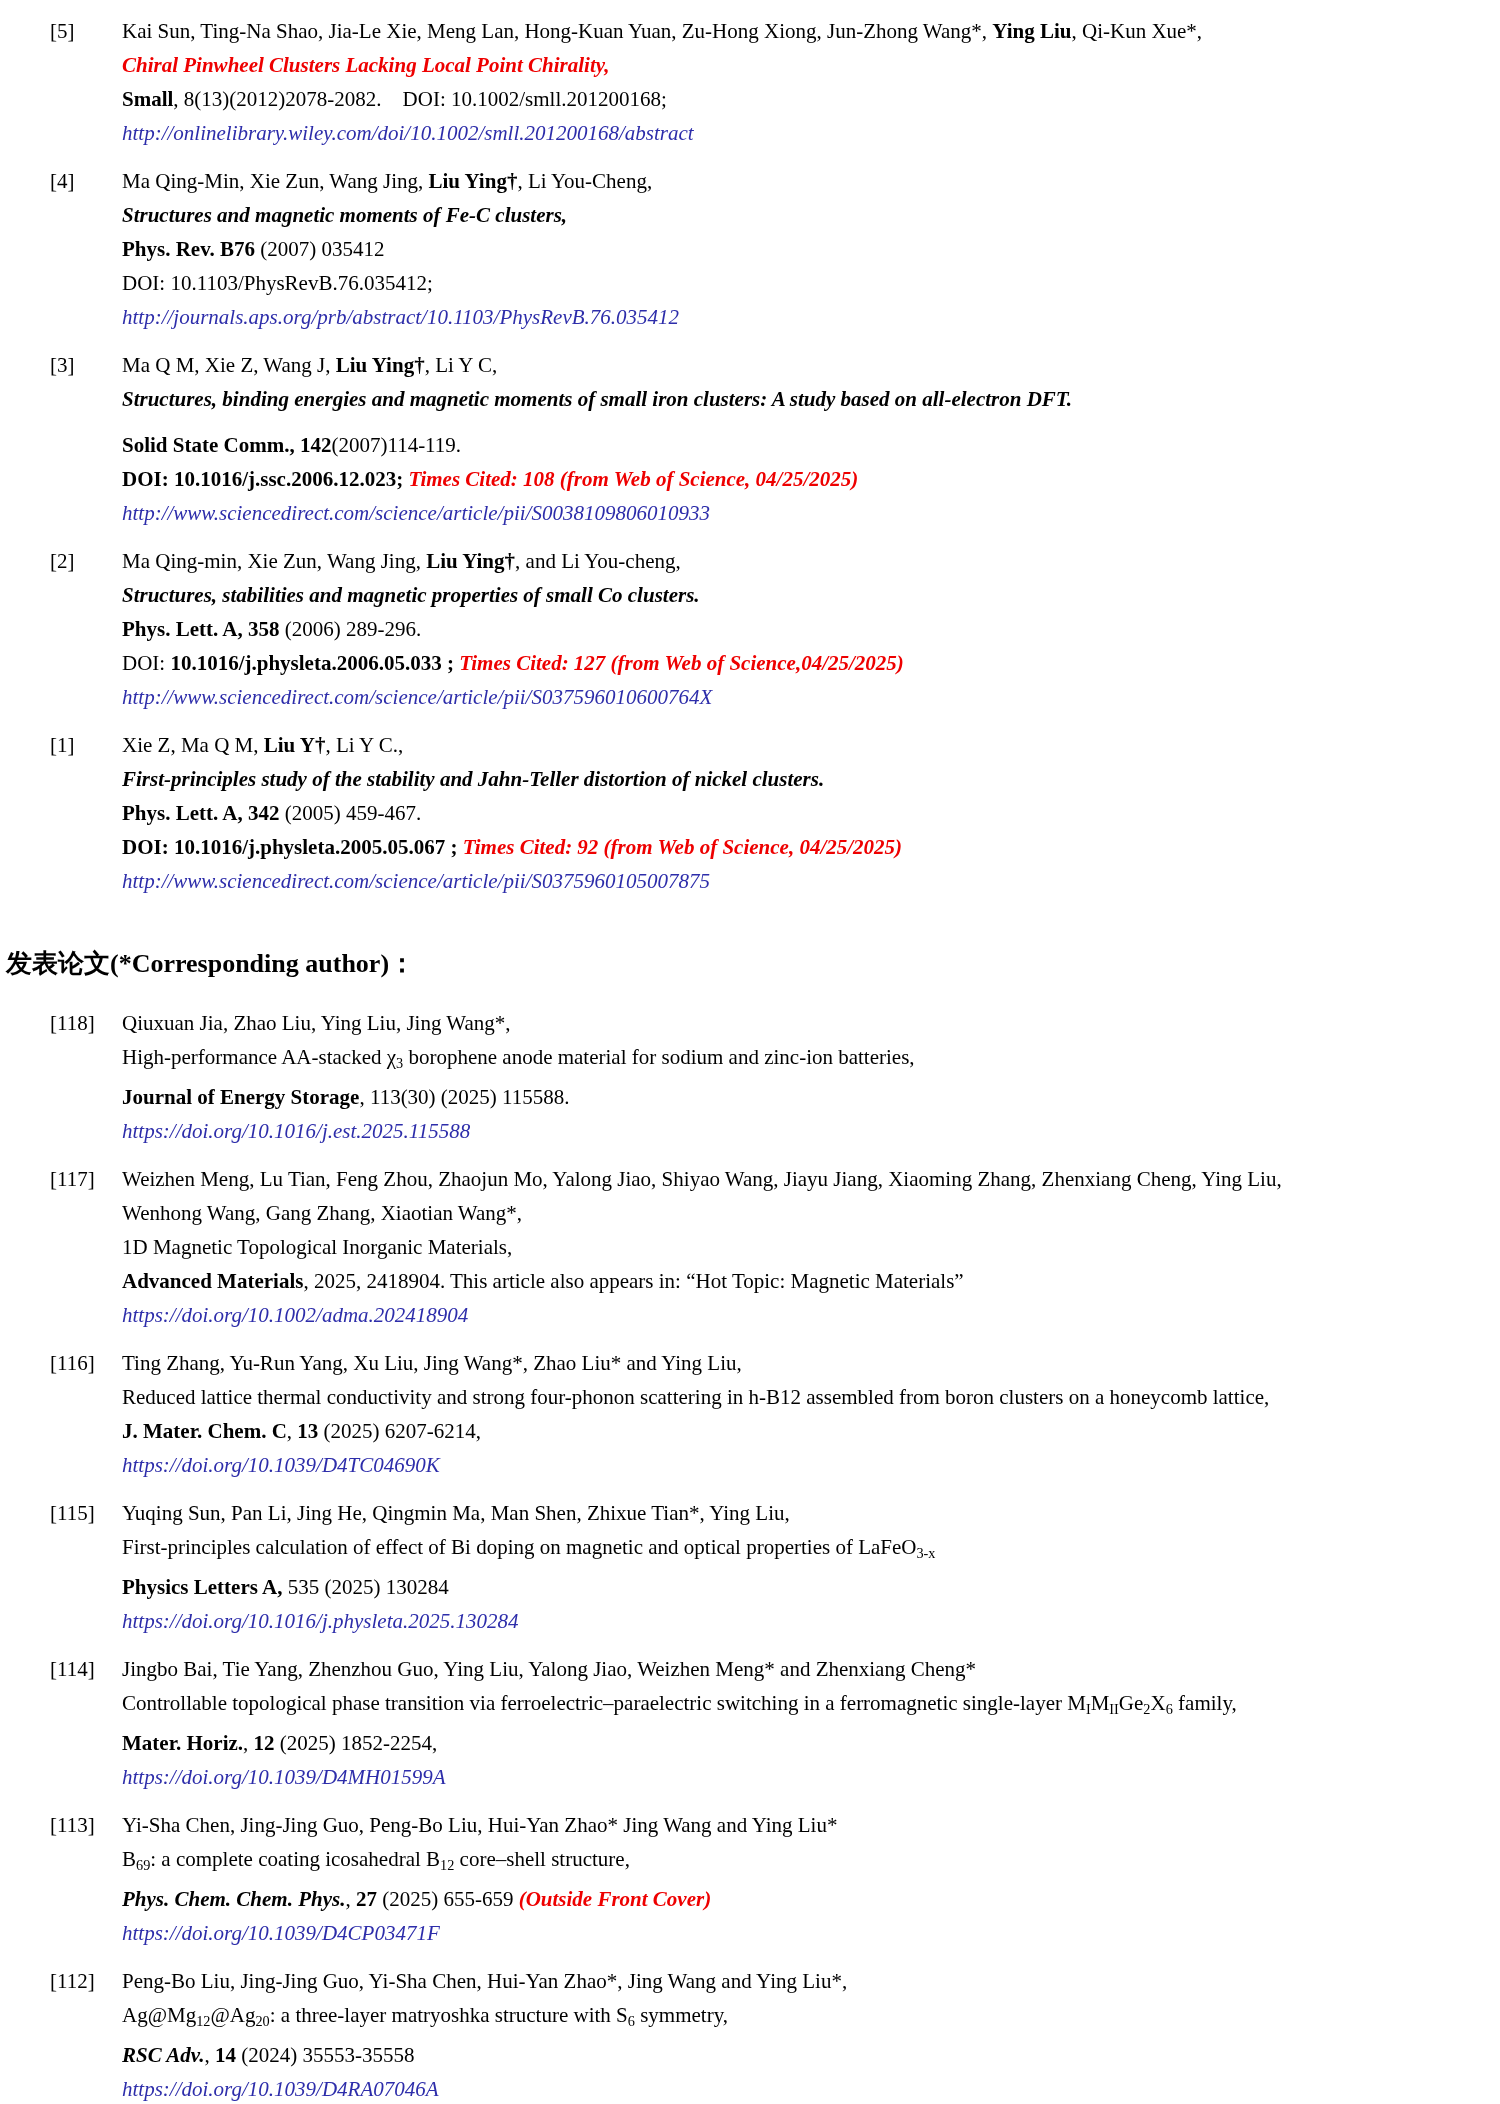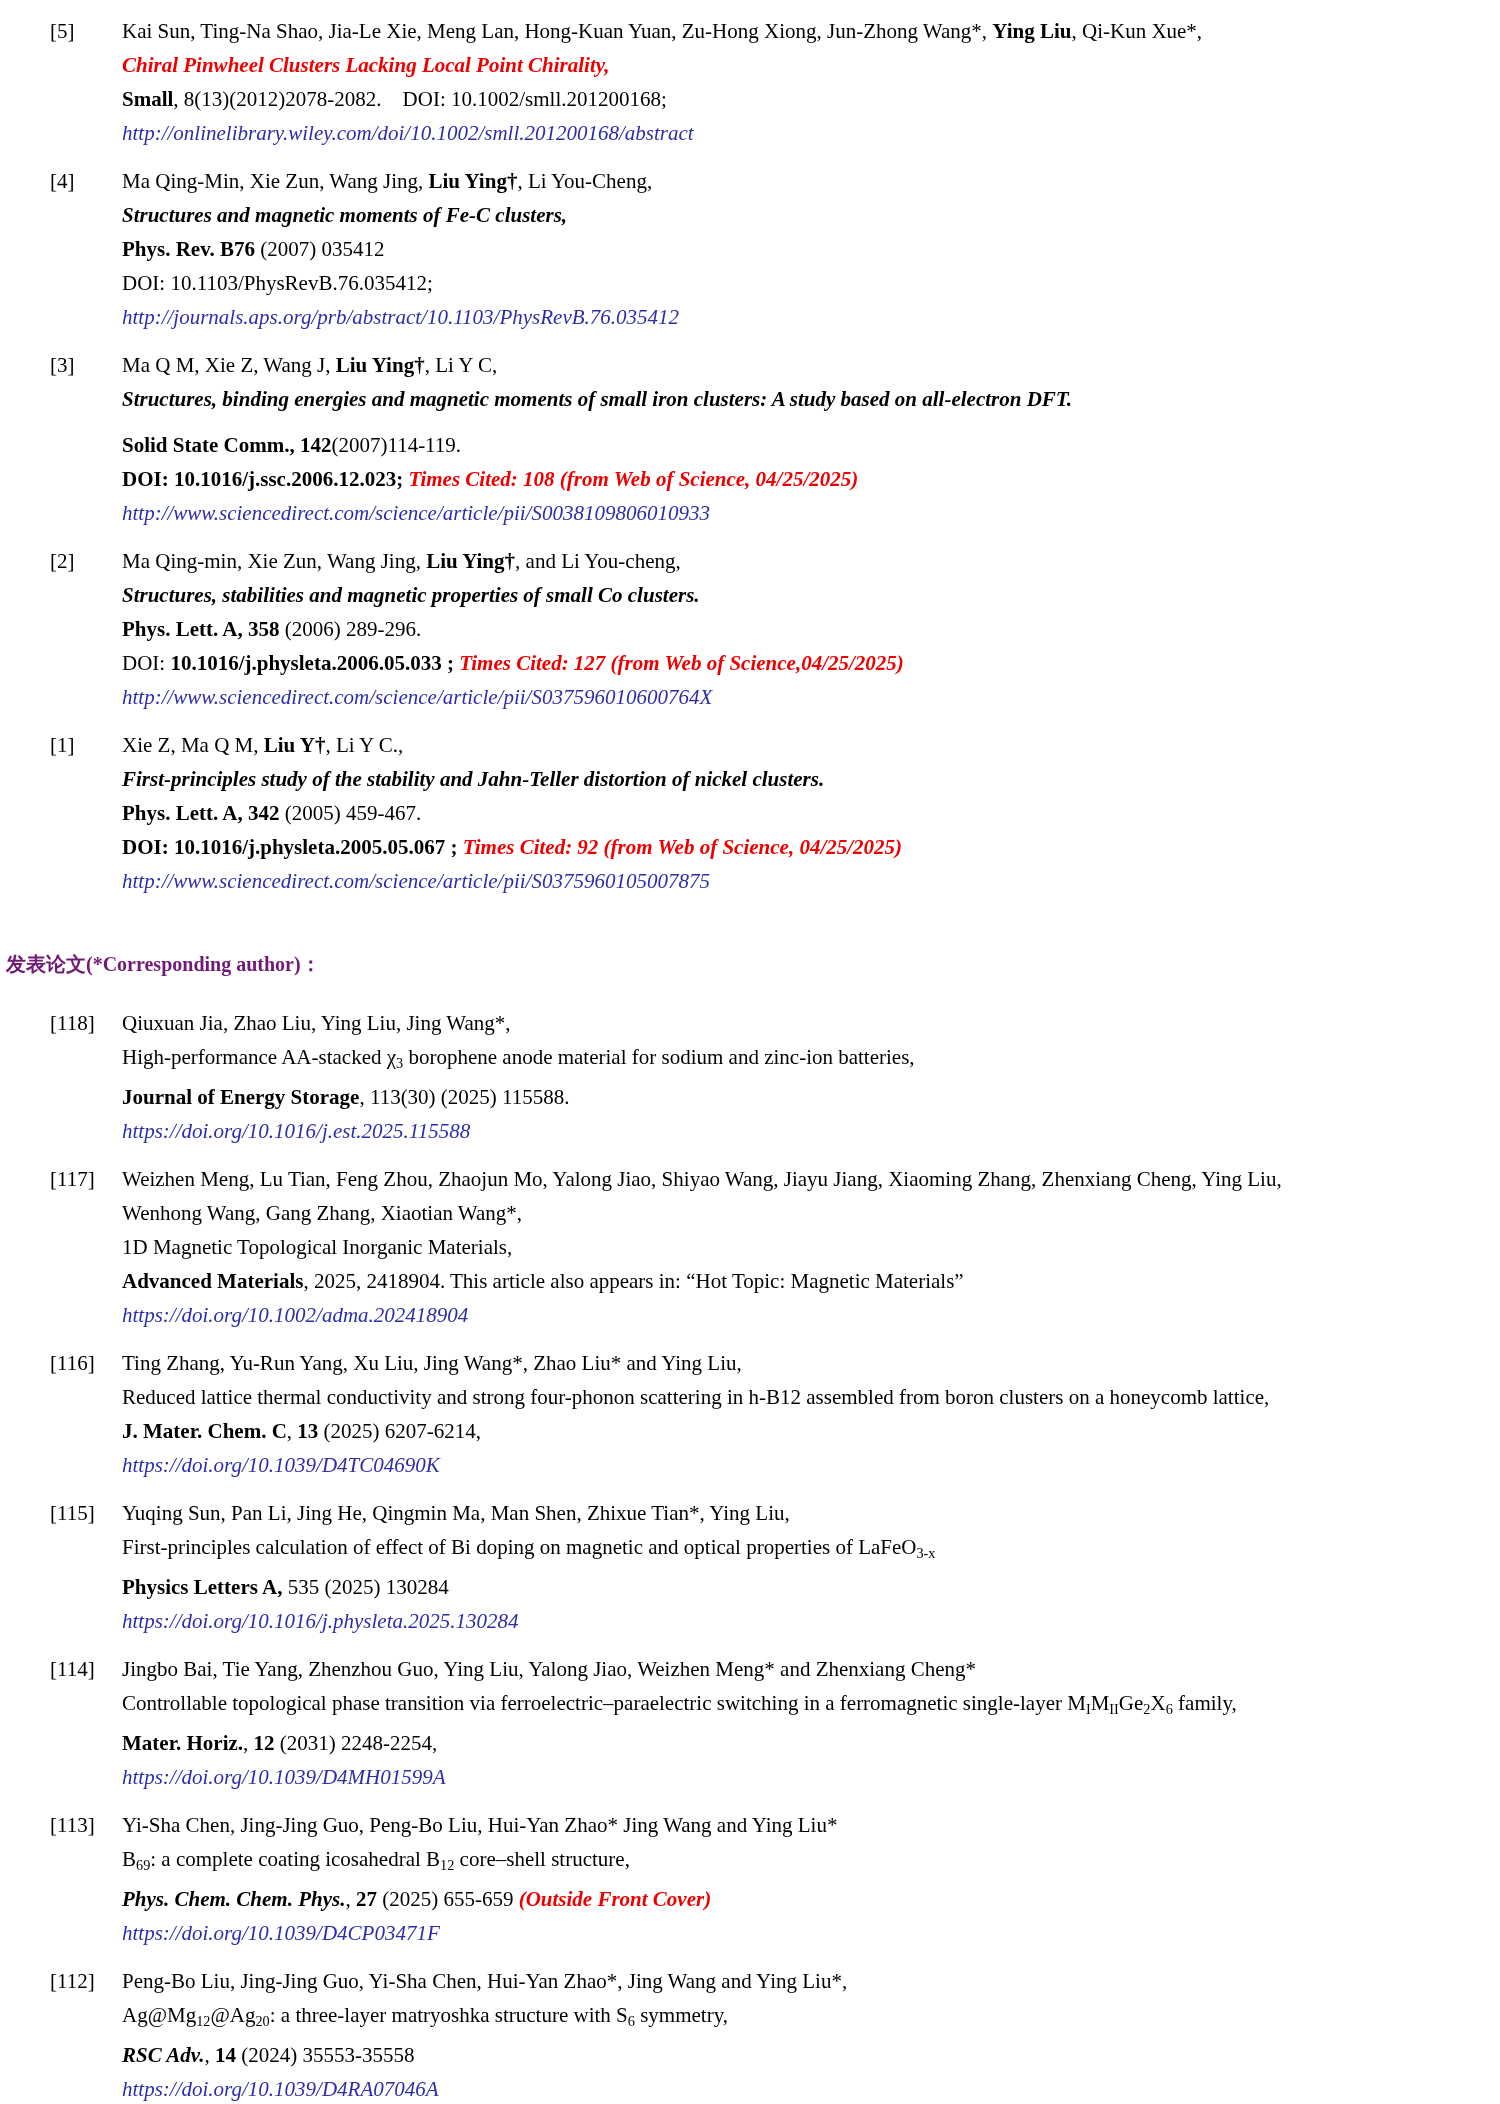--- a/index.html
+++ b/index.html
@@ -18,21 +18,21 @@
 
   .s-n  { }
   .s-b  { font-weight: bold; }
   .s-i  { }
   .s-bi { font-weight: bold; font-style: italic; }
   .s-rbi{ color: #ee0000; font-weight: bold; font-style: italic; text-align: center; }
   a.s-u { color: #2d2daa; font-style: italic; text-decoration: none; cursor: pointer; }
   .sub  { font-size: 0.68em; vertical-align: -0.28em; }
 
   .heading {
-    font-size: 20px; font-weight: bold; color: #701a75;
+    font-size: 26px; font-weight: bold; color: #000000;
     margin: 46px 0 22px -44px; line-height: 40px;
     font-family: "Liberation Serif", "DejaVu Serif", serif;
   }
 </style>
 </head>
 <body>
 
 <div class="page">
 
   <section class="refs" id="section-cited">
@@ -125,21 +125,21 @@
           <div class="line"><span class="s-i">First-principles calculation of effect of Bi doping on magnetic and optical properties of LaFeO</span><span class="s-i sub">3-x</span></div>
           <div class="line"><span class="s-b">Physics Letters A,</span><span class="s-n"> 535 (2025) 130284</span></div>
           <div class="line"><a class="s-u">https://doi.org/10.1016/j.physleta.2025.130284</a></div>
         </div>
       </div>
       <div class="ref">
         <span class="num">[114]</span>
         <div class="body">
           <div class="line"><span class="s-n">Jingbo Bai, Tie Yang, Zhenzhou Guo, Ying Liu, Yalong Jiao, Weizhen Meng* and Zhenxiang Cheng*</span></div>
           <div class="line"><span class="s-i">Controllable topological phase transition via ferroelectric–paraelectric switching in a ferromagnetic single-layer M</span><span class="s-i sub">I</span><span class="s-i">M</span><span class="s-i sub">II</span><span class="s-i">Ge</span><span class="s-i sub">2</span><span class="s-i">X</span><span class="s-i sub">6</span><span class="s-i"> family,</span></div>
-          <div class="line"><span class="s-b">Mater. Horiz.</span><span class="s-n">, </span><span class="s-b">12</span><span class="s-n"> (2031) 2248-2254,</span></div>
+          <div class="line"><span class="s-b">Mater. Horiz.</span><span class="s-n">, </span><span class="s-b">12</span><span class="s-n"> (2025) 1852-2254,</span></div>
           <div class="line"><a class="s-u">https://doi.org/10.1039/D4MH01599A</a></div>
         </div>
       </div>
       <div class="ref">
         <span class="num">[113]</span>
         <div class="body">
           <div class="line"><span class="s-n">Yi-Sha Chen, Jing-Jing Guo, Peng-Bo Liu, Hui-Yan Zhao* Jing Wang and Ying Liu*</span></div>
           <div class="line"><span class="s-i">B</span><span class="s-i sub">69</span><span class="s-i">: a complete coating icosahedral B</span><span class="s-i sub">12</span><span class="s-i"> core–shell structure,</span></div>
           <div class="line"><span class="s-bi">Phys. Chem. Chem. Phys.</span><span class="s-n">, </span><span class="s-b">27</span><span class="s-n"> (2025) 655-659 </span><span class="s-rbi">(Outside Front Cover)</span></div>
           <div class="line"><a class="s-u">https://doi.org/10.1039/D4CP03471F</a></div>

